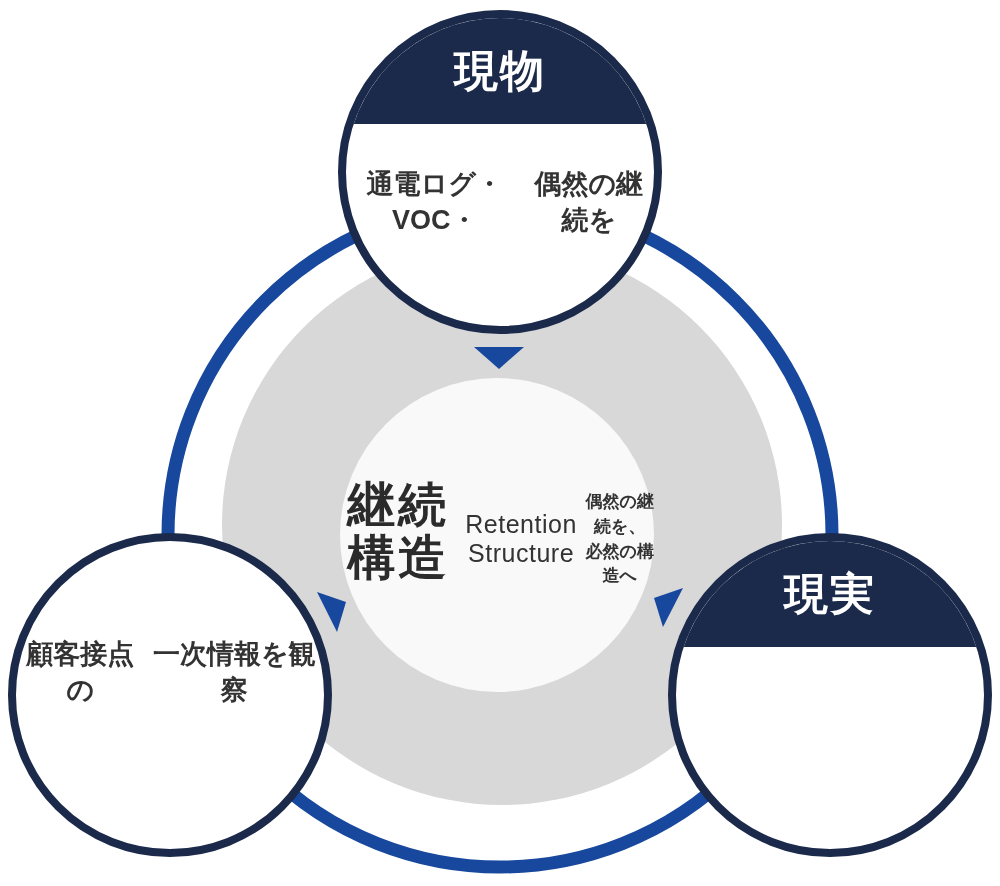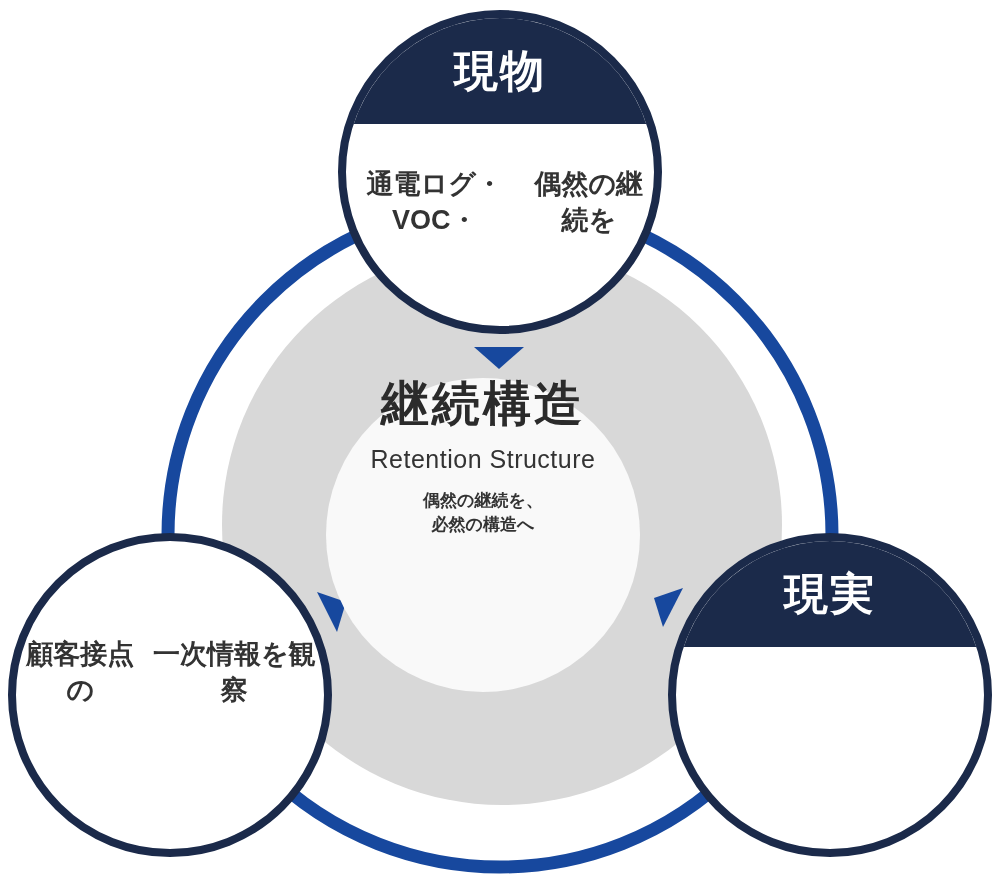--- a/index.html
+++ b/index.html
@@ -13,23 +13,23 @@
   html,body{background:#ffffff;}
   body{
     font-family:"Liberation Sans","DejaVu Sans",sans-serif;
     width:1000px;height:886px;position:relative;overflow:hidden;
   }
   .stage{position:absolute;left:0;top:0;width:1000px;height:886px;}
   .bg-svg{position:absolute;left:0;top:0;}
 
   
   .center-circle{
-    position:absolute;left:326px;top:378px;width:314px;height:314px;
+    position:absolute;left:340px;top:378px;width:314px;height:314px;
     background:var(--center-circle);border-radius:50%;
-    display:flex;flex-direction:column;align-items:center;
+    display:flex;flex-direction:row;align-items:center;
     text-align:center;padding-bottom:6px;
   }
   .center-title{
     font-size:48px;font-weight:700;color:#2b2b2b;letter-spacing:3px;line-height:1.1;
   }
   .center-subtitle{
     font-size:25px;font-weight:400;color:var(--body-text);margin-top:14px;letter-spacing:0.5px;
   }
   .center-tagline{
     font-size:17px;font-weight:600;color:var(--body-text);

